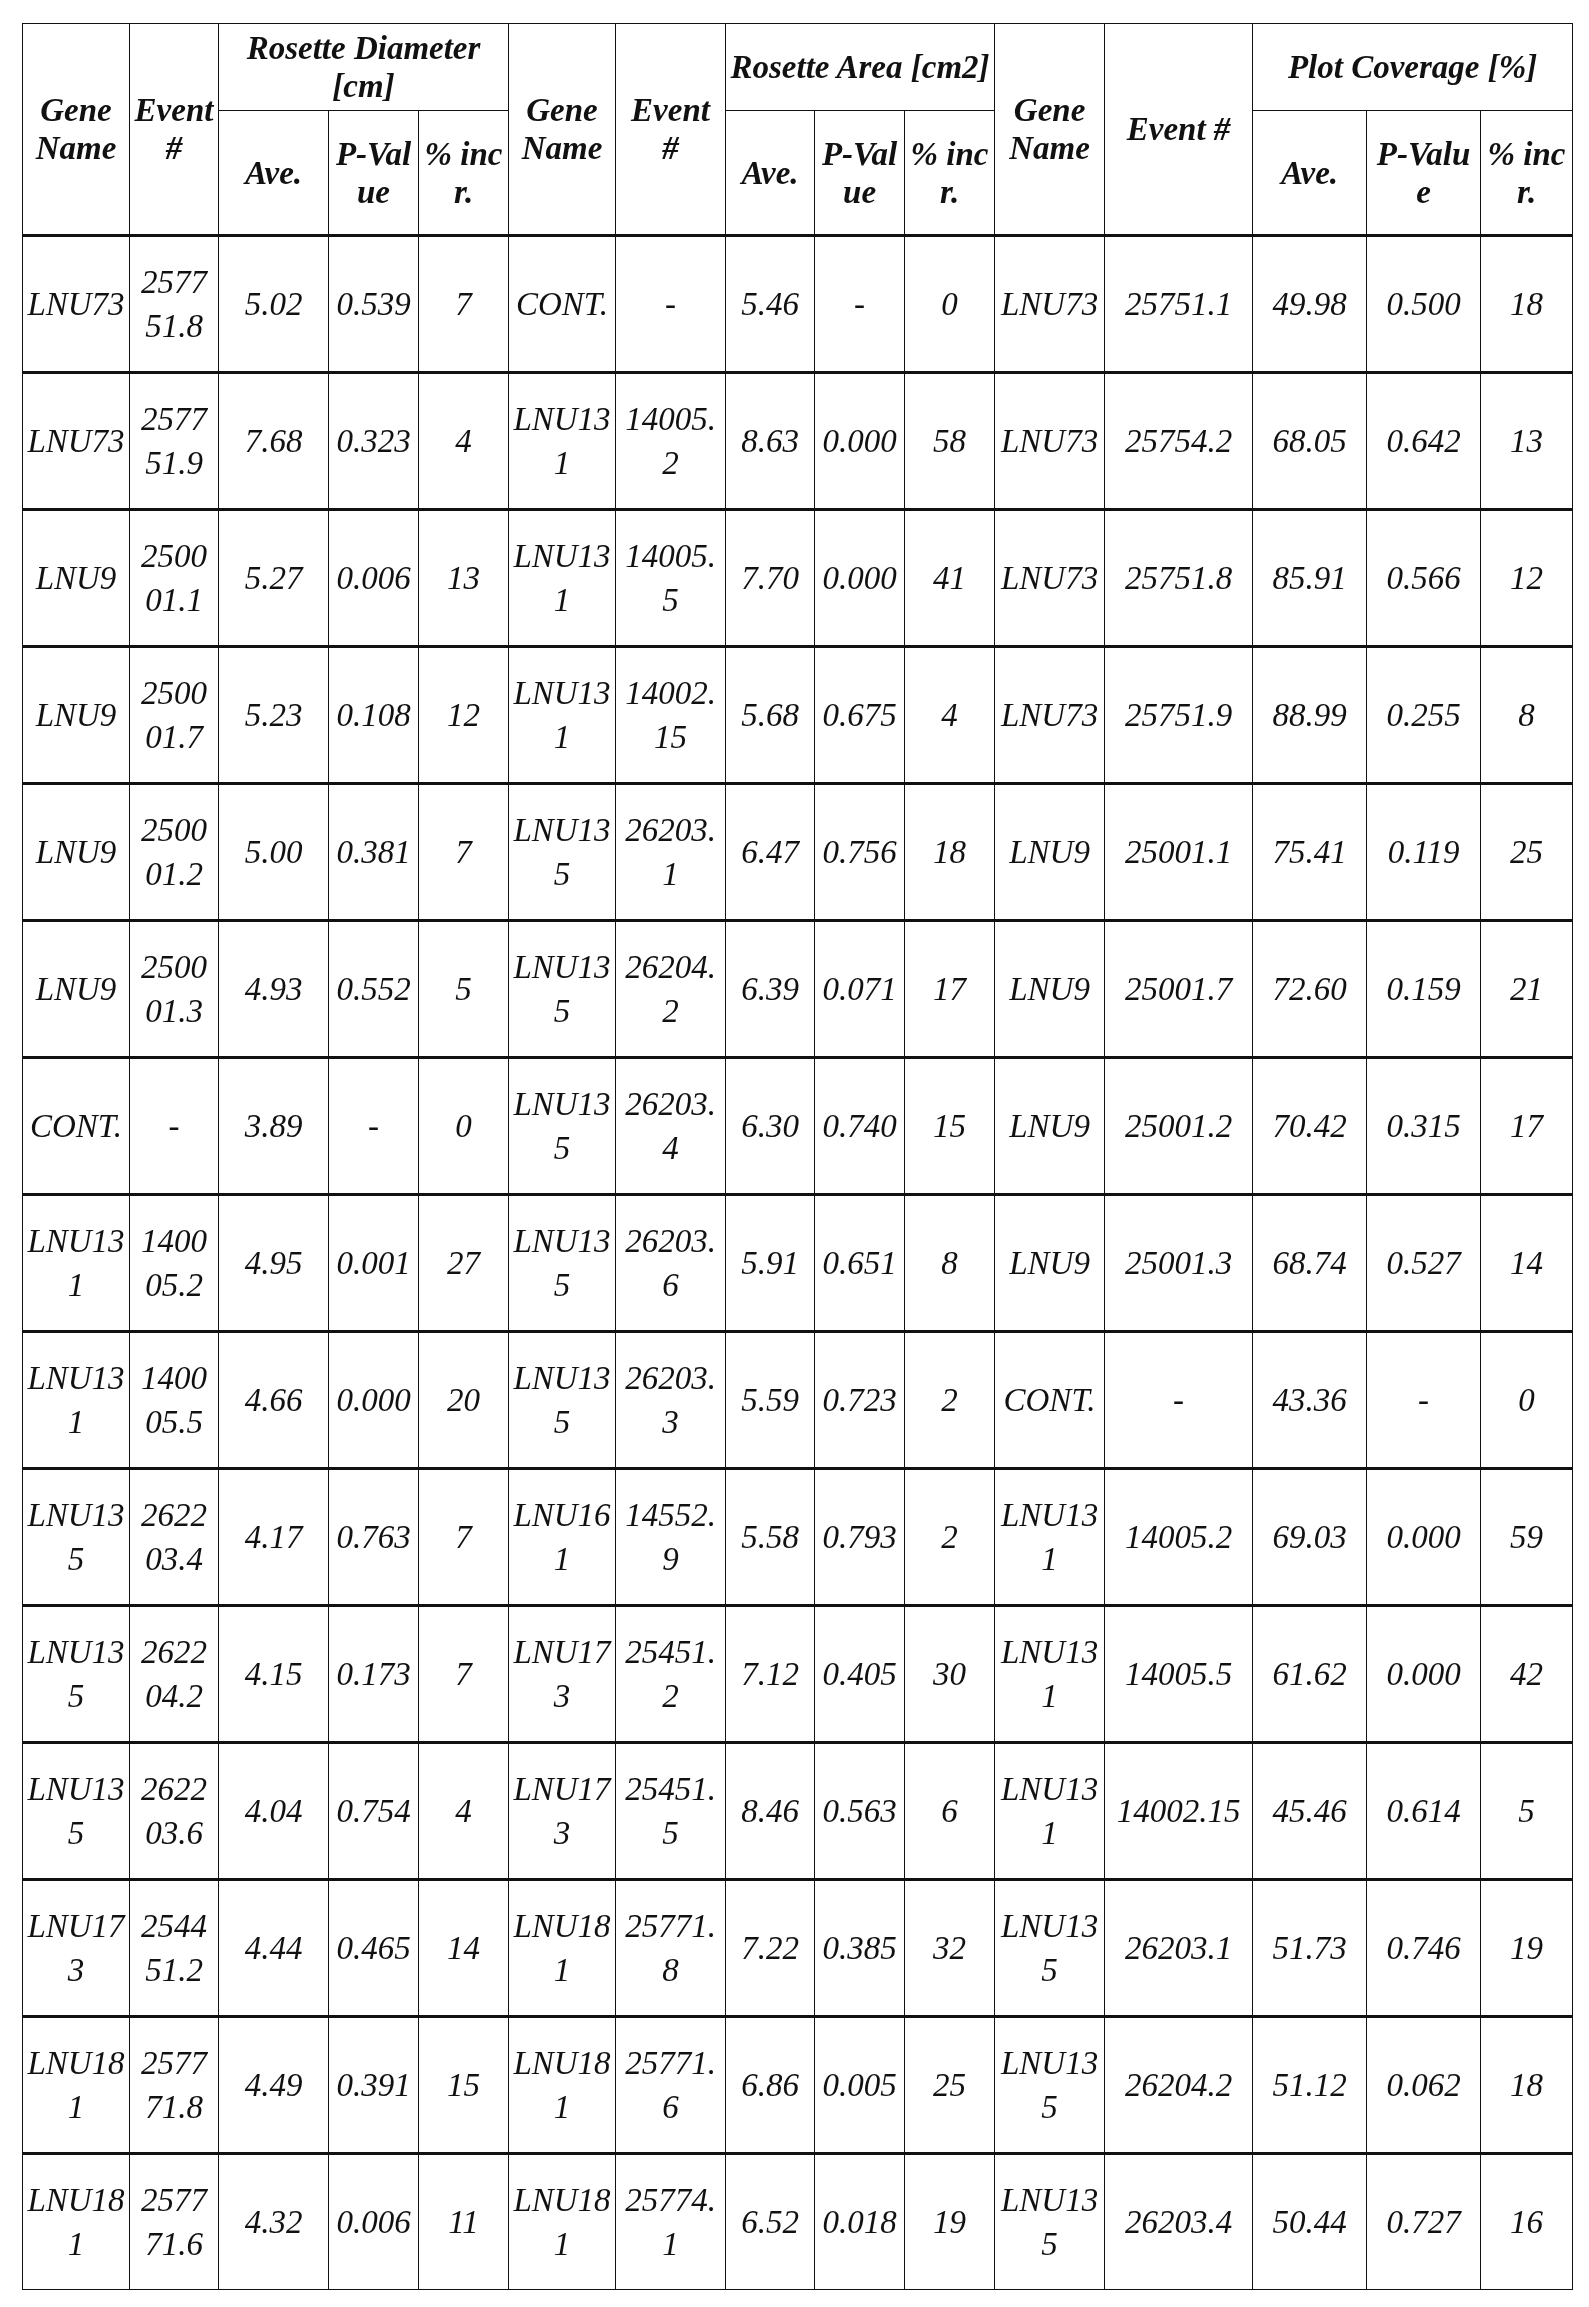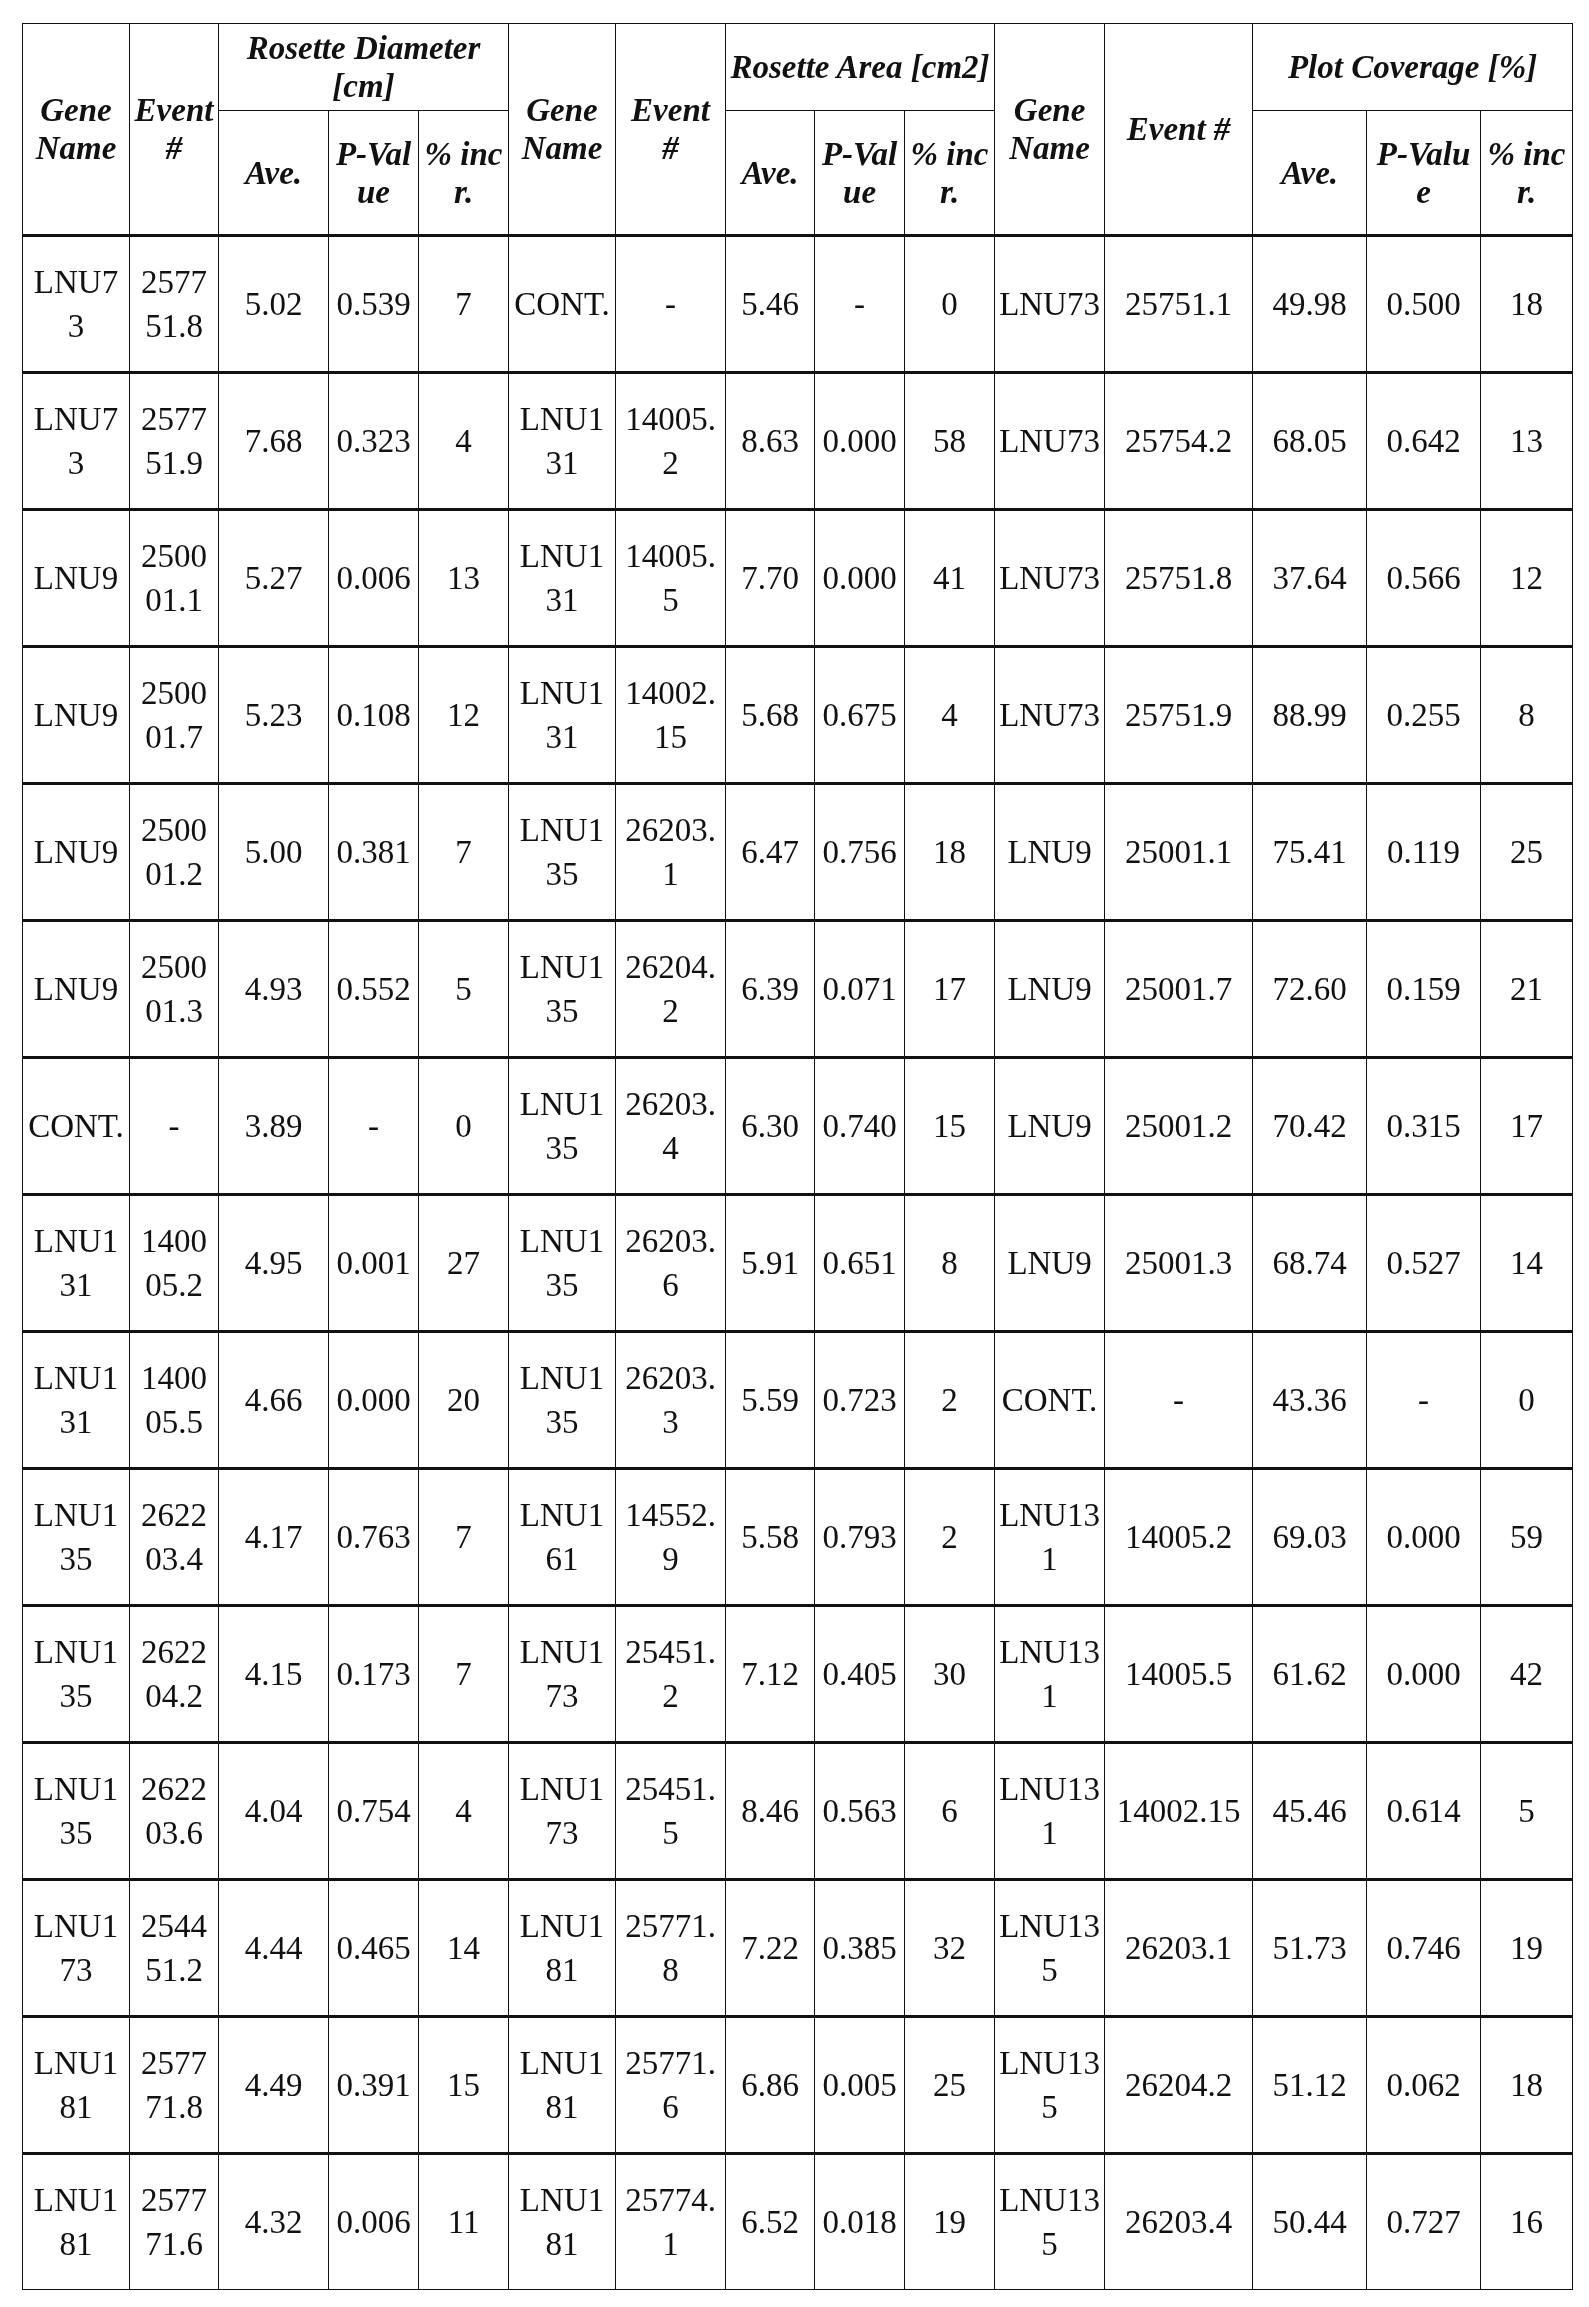--- a/index.html
+++ b/index.html
@@ -19,21 +19,21 @@
   table.data col.c-gene3 { width:110px; }
   table.data col.c-ev3 { width:148px; }
   table.data col.c-ave3 { width:114px; }
   table.data col.c-pv3 { width:114px; }
   table.data col.c-inc3 { width:92px; }
   th, td { border:1.8px solid #111; text-align:center; vertical-align:middle; padding:0 3.5px; }
   thead th { font-weight:bold; font-style:italic; font-size:33px; line-height:38px; }
   thead tr.h1 th { height:86px; }
   thead tr.h2 th { height:123px; }
   tbody td { font-size:33px; line-height:44px; height:134px; word-break:break-all; overflow-wrap:anywhere; }
-  tbody tr { border-top:3.5px solid #111; }
+  tbody tr { border-top:3.5px solid #111;font-style:italic; }
   .wrap { display:inline-block; width:100%; word-break:break-all; }
 </style>
 </head>
 <body>
 
 <table class="data">
   <colgroup>
     <col class="c-gene">
       <col class="c-ev1">
       <col class="c-ave">
@@ -115,21 +115,21 @@
         <td><span class="wrap">5.27</span></td>
         <td><span class="wrap">0.006</span></td>
         <td><span class="wrap">13</span></td>
         <td><span class="wrap">LNU131</span></td>
         <td><span class="wrap">14005.5</span></td>
         <td><span class="wrap">7.70</span></td>
         <td><span class="wrap">0.000</span></td>
         <td><span class="wrap">41</span></td>
         <td><span class="wrap">LNU73</span></td>
         <td><span class="wrap">25751.8</span></td>
-        <td><span class="wrap">37.64</span></td>
+        <td><span class="wrap">85.91</span></td>
         <td><span class="wrap">0.566</span></td>
         <td><span class="wrap">12</span></td>
       </tr>
       <tr>
         <td><span class="wrap">LNU9</span></td>
         <td><span class="wrap">250001.7</span></td>
         <td><span class="wrap">5.23</span></td>
         <td><span class="wrap">0.108</span></td>
         <td><span class="wrap">12</span></td>
         <td><span class="wrap">LNU131</span></td>

